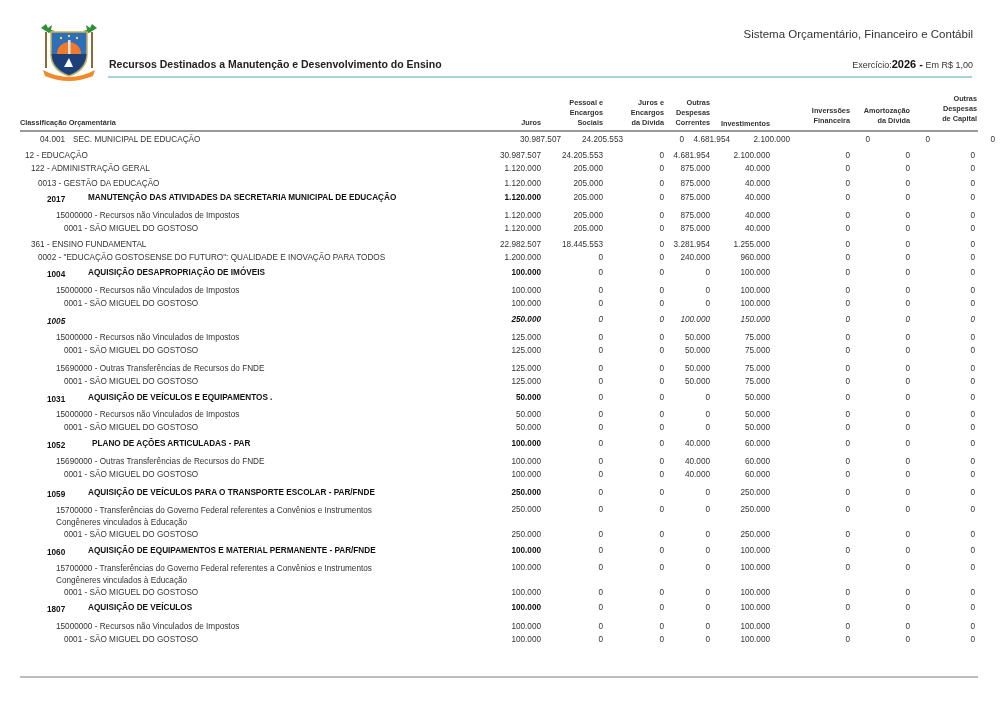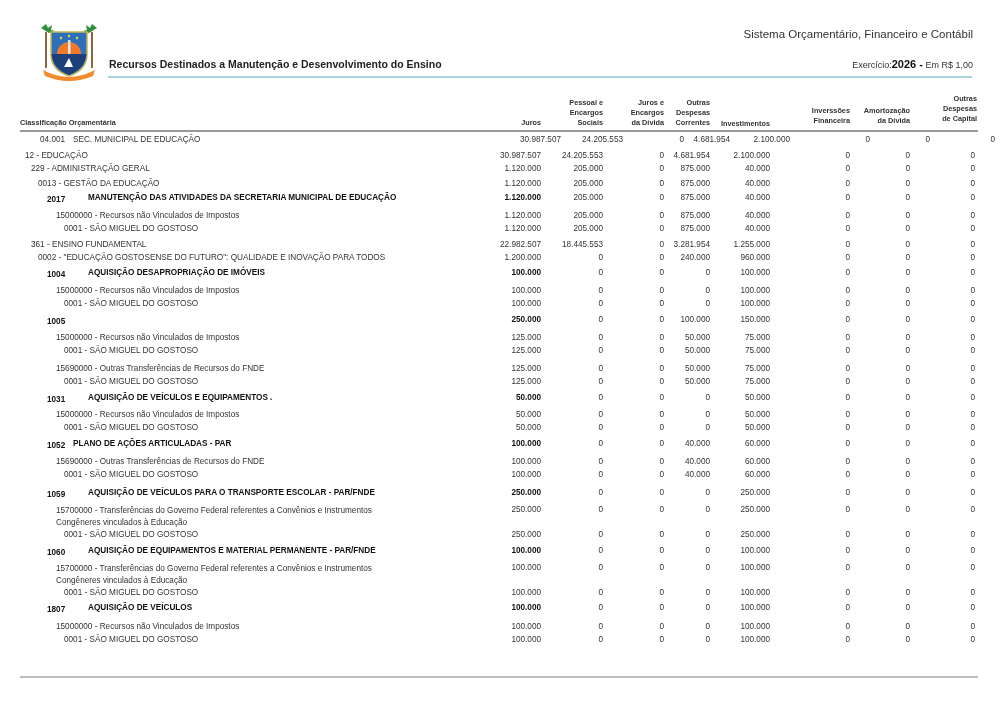--- a/index.html
+++ b/index.html
@@ -118,21 +118,21 @@
       <span class="num v0" style="left: 461px;">30.987.507</span>
       <span class="num v1" style="left: 523px;">24.205.553</span>
       <span class="num v2" style="left: 584px;">0</span>
       <span class="num v3" style="left: 630px;">4.681.954</span>
       <span class="num v4" style="left: 690px;">2.100.000</span>
       <span class="num v5" style="left: 770px;">0</span>
       <span class="num v6" style="left: 830px;">0</span>
       <span class="num v7" style="left: 895px;">0</span>
     </div>
     <div class="row" style="top: 164px;">
-      <span class="label" style="left: 31px;">229 - ADMINISTRAÇÃO GERAL</span>
+      <span class="label" style="left: 31px;">122 - ADMINISTRAÇÃO GERAL</span>
       <span class="num v0" style="left: 461px;">1.120.000</span>
       <span class="num v1" style="left: 523px;">205.000</span>
       <span class="num v2" style="left: 584px;">0</span>
       <span class="num v3" style="left: 630px;">875.000</span>
       <span class="num v4" style="left: 690px;">40.000</span>
       <span class="num v5" style="left: 770px;">0</span>
       <span class="num v6" style="left: 830px;">0</span>
       <span class="num v7" style="left: 895px;">0</span>
     </div>
     <div class="row" style="top: 179px;">
@@ -229,21 +229,21 @@
       <span class="label" style="left: 64px;">0001 - SÃO MIGUEL DO GOSTOSO</span>
       <span class="num v0" style="left: 461px;">100.000</span>
       <span class="num v1" style="left: 523px;">0</span>
       <span class="num v2" style="left: 584px;">0</span>
       <span class="num v3" style="left: 630px;">0</span>
       <span class="num v4" style="left: 690px;">100.000</span>
       <span class="num v5" style="left: 770px;">0</span>
       <span class="num v6" style="left: 830px;">0</span>
       <span class="num v7" style="left: 895px;">0</span>
     </div>
-    <div class="row bold" style="top: 315px;">
+    <div class="row bold" style="top: 315px; font-style: italic;">
       <span class="code" style="left: 47px; top: 2px;">1005</span>
       <span class="num v0" style="left: 461px;">250.000</span>
       <span class="num v1" style="left: 523px;">0</span>
       <span class="num v2" style="left: 584px;">0</span>
       <span class="num v3" style="left: 630px;">100.000</span>
       <span class="num v4" style="left: 690px;">150.000</span>
       <span class="num v5" style="left: 770px;">0</span>
       <span class="num v6" style="left: 830px;">0</span>
       <span class="num v7" style="left: 895px;">0</span>
     </div>
@@ -320,21 +320,21 @@
       <span class="num v1" style="left: 523px;">0</span>
       <span class="num v2" style="left: 584px;">0</span>
       <span class="num v3" style="left: 630px;">0</span>
       <span class="num v4" style="left: 690px;">50.000</span>
       <span class="num v5" style="left: 770px;">0</span>
       <span class="num v6" style="left: 830px;">0</span>
       <span class="num v7" style="left: 895px;">0</span>
     </div>
     <div class="row bold" style="top: 439px;">
       <span class="code" style="left: 47px; top: 2px;">1052</span>
-      <span class="label" style="left: 73px;">PLANO DE AÇÕES ARTICULADAS - PAR</span>
+      <span class="label" style="left: 92px;">PLANO DE AÇÕES ARTICULADAS - PAR</span>
       <span class="num v0" style="left: 461px;">100.000</span>
       <span class="num v1" style="left: 523px;">0</span>
       <span class="num v2" style="left: 584px;">0</span>
       <span class="num v3" style="left: 630px;">40.000</span>
       <span class="num v4" style="left: 690px;">60.000</span>
       <span class="num v5" style="left: 770px;">0</span>
       <span class="num v6" style="left: 830px;">0</span>
       <span class="num v7" style="left: 895px;">0</span>
     </div>
     <div class="row" style="top: 457px;">

